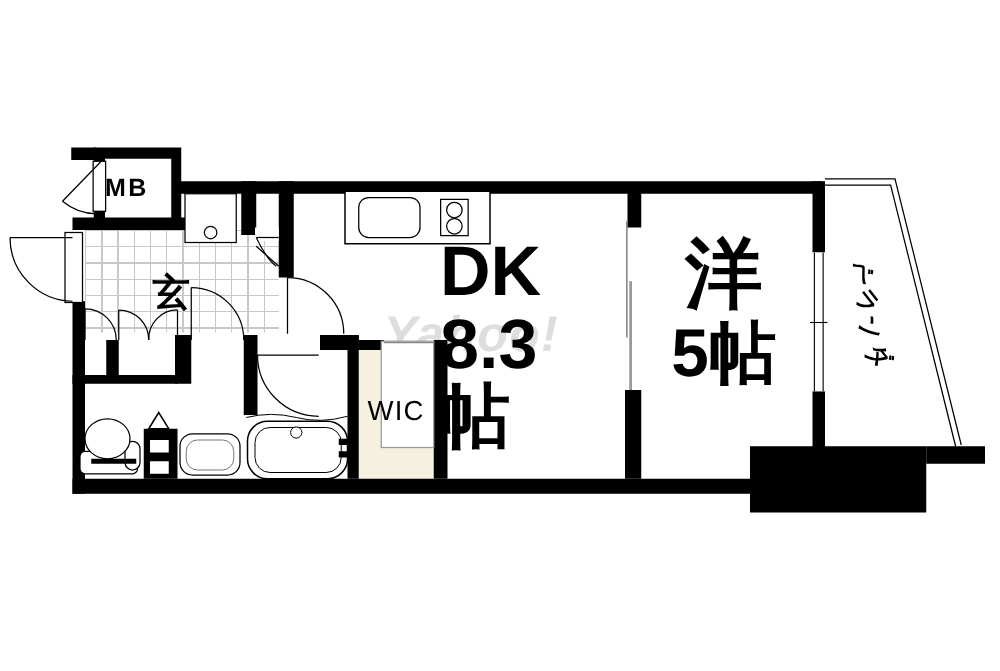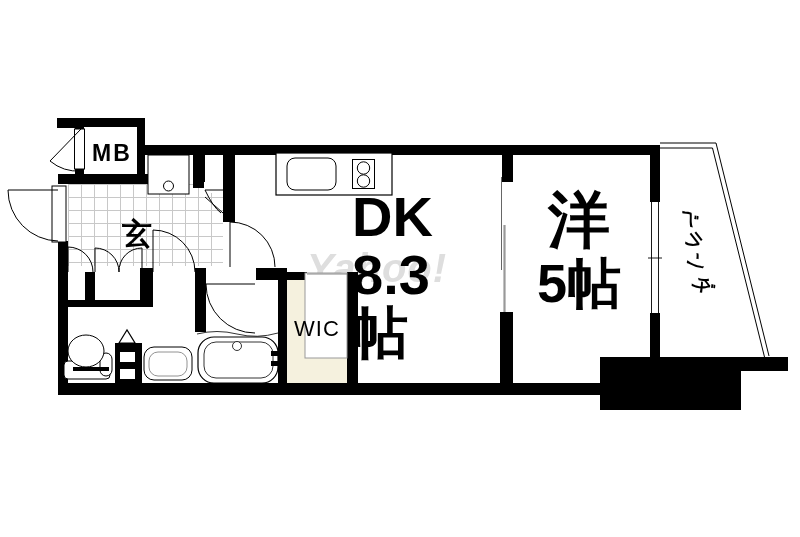--- a/index.html
+++ b/index.html
@@ -14,21 +14,21 @@
       repeating-linear-gradient(to right,#c8c8c8 0 1px,transparent 1px 13px),
       repeating-linear-gradient(to bottom,#c8c8c8 0 1px,transparent 1px 13px);
   }
   #wic-floor{left:287px;top:280px;width:60px;height:103px;background:#f5f1de;}
   #watermark{
     left:307px;top:246px;width:220px;height:52px;
     font-size:40px;font-weight:bold;font-style:italic;color:#dedede;letter-spacing:1px;
   }
   svg{position:absolute;left:0;top:0;}
   .label{position:absolute;color:#000;}
-  #mb-label{left:84px;top:140px;width:56px;text-align:center;font-size:23px;font-weight:600;letter-spacing:2px;}
+  #mb-label{left:84px;top:140px;width:56px;text-align:left;font-size:20px;font-weight:600;letter-spacing:2px;}
   #genkan-label{left:118px;top:214px;width:38px;text-align:center;font-size:30px;font-weight:600;}
   #dk-label{left:352px;top:188px;width:130px;font-size:56px;font-weight:bold;line-height:58px;}
   #western-label{left:508px;top:186px;width:142px;text-align:center;}
   #western-label .l1{font-size:62px;font-weight:bold;line-height:68px;}
   #western-label .l2{font-size:54px;font-weight:bold;line-height:58px;}
   #wic-label{left:294px;top:316px;width:44px;text-align:center;font-size:22px;font-weight:500;letter-spacing:1px;}
   #veranda-label{left:674px;top:205px;width:46px;height:100px;}
   #veranda-label span{position:absolute;font-size:19px;font-weight:600;transform:rotate(52deg);}
   #veranda-label .c0{left:6px;top:0px;}
   #veranda-label .c1{left:10px;top:23px;}

